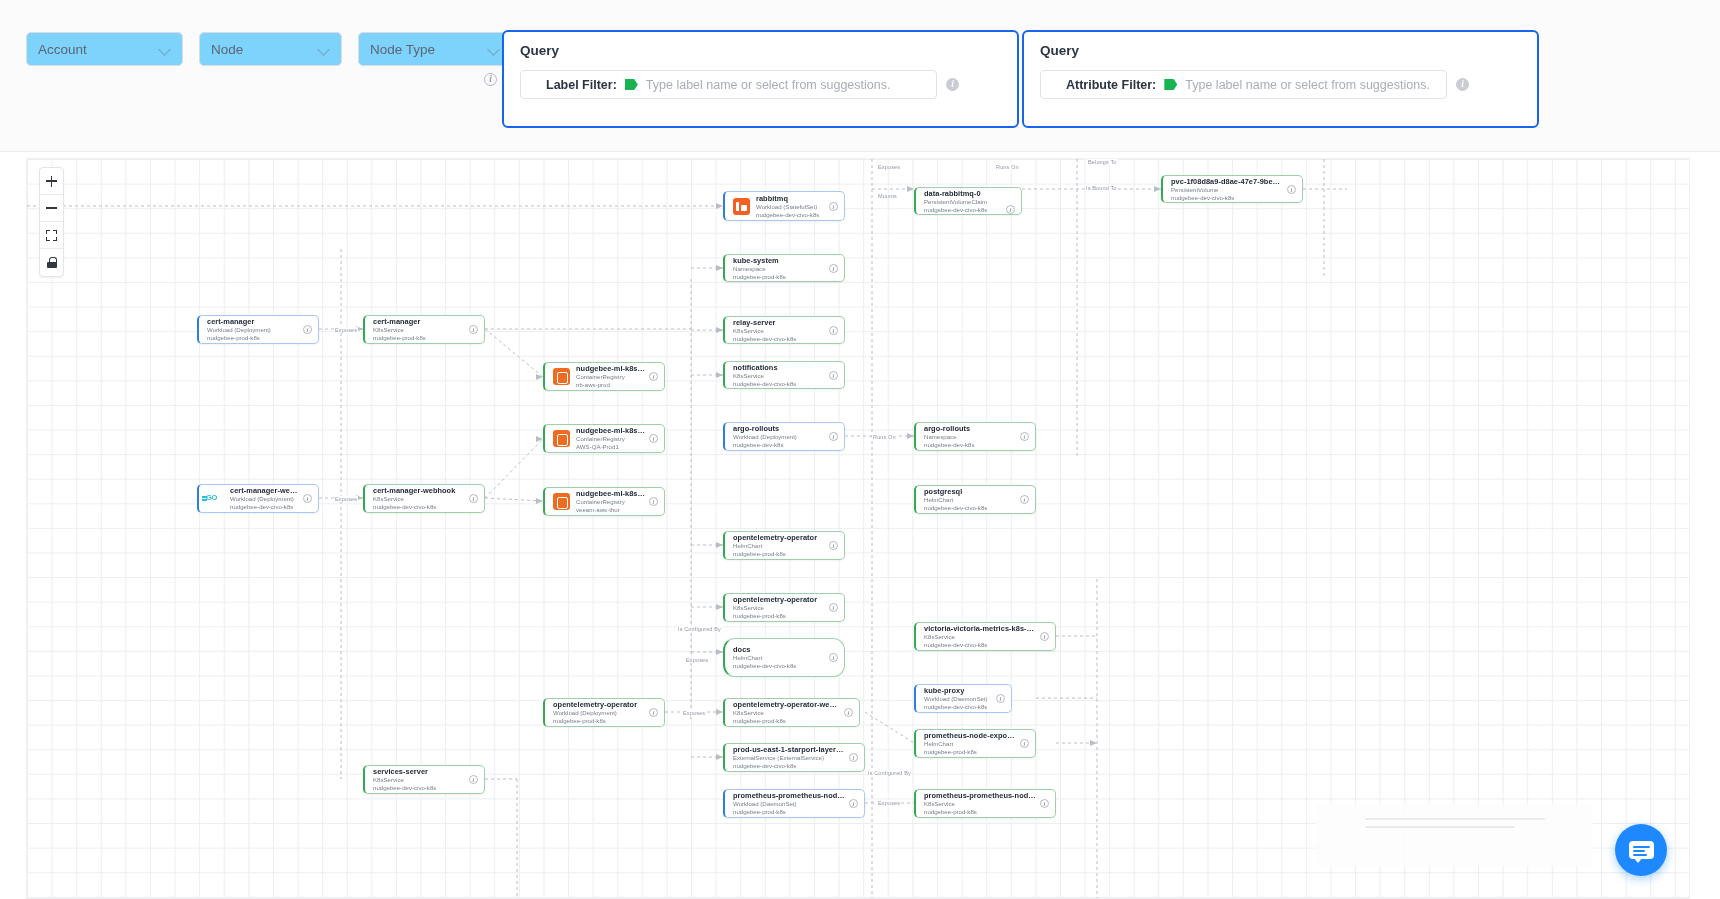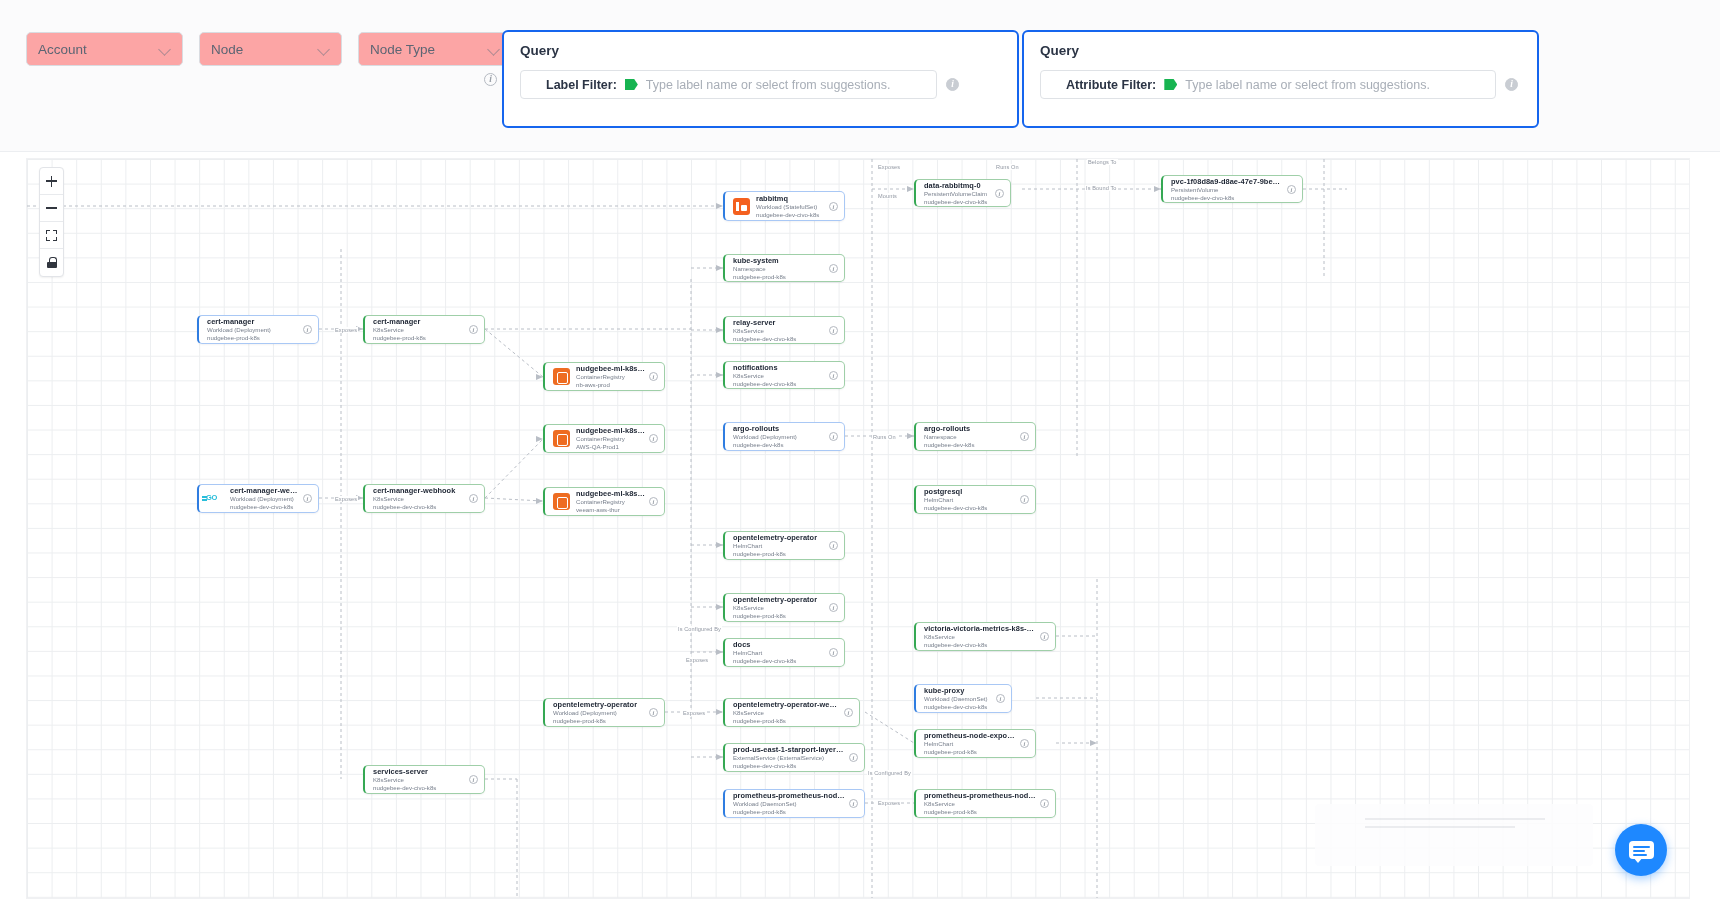--- a/index.html
+++ b/index.html
@@ -13,21 +13,21 @@
 
   
   .toolbar {
     position: absolute; top: 0; left: 0; width: 1720px; height: 152px;
     background: #fbfbfc;
     border-bottom: 1px solid #eceef1;
   }
   .select-row { position: absolute; top: 32px; left: 26px; display: flex; gap: 16px; }
   .select-box {
     width: 157px; height: 34px;
-    border: 1px solid #d9dce1; border-radius: 5px; background: #fca5a5;
+    border: 1px solid #d9dce1; border-radius: 5px; background: #7dd3fc;
     display: flex; align-items: center; padding: 0 11px;
     font-size: 13.5px; color: #5c6573;
   }
   .select-box .lbl { flex: 1; }
   .chev { width: 12px; height: 12px; position: relative; opacity: .55; }
   .chev::before {
     content:""; position:absolute; left:1px; top:2px; width:8px; height:8px;
     border-right:1.6px solid #6b7280; border-bottom:1.6px solid #6b7280;
     transform: rotate(45deg);
   }
@@ -240,21 +240,21 @@
           <span class="tag-chip"></span>
           <span class="filter-ph">Type label name or select from suggestions.</span>
         </div>
         <span class="info-dot solid">i</span>
       </div>
     </div>
 
     <div class="query-panel" id="query-panel-attribute">
       <div class="query-title">Query</div>
       <div class="filter-row">
-        <div class="filter-input" style="width:456px">
+        <div class="filter-input" style="width:407px">
           <span class="filter-label">Attribute Filter:</span>
           <span class="tag-chip"></span>
           <span class="filter-ph">Type label name or select from suggestions.</span>
         </div>
         <span class="info-dot solid">i</span>
       </div>
     </div>
   </div>
 
   <div class="canvas">
@@ -345,21 +345,21 @@
     <div id="node-layer">
         <div class="node blue" style="left: 696px; top: 32px; width: 122px; height: 30px;">
           <span class="node-icon rabbit"></span>
           <div class="node-text">
             <div class="node-title">rabbitmq</div>
             <div class="node-sub">Workload (StatefulSet)</div>
             <div class="node-sub">nudgebee-dev-civo-k8s</div>
           </div>
           <span class="node-info">i</span>
         </div>
-        <div class="node" style="left: 887px; top: 20px; width: 97px; height: 28px;">
+        <div class="node" style="left: 887px; top: 28px; width: 108px; height: 28px; align-items: flex-end;">
           <div class="node-text">
             <div class="node-title">data-rabbitmq-0</div>
             <div class="node-sub">PersistentVolumeClaim</div>
             <div class="node-sub">nudgebee-dev-civo-k8s</div>
           </div>
           <span class="node-info">i</span>
         </div>
         <div class="node" style="left: 1134px; top: 16px; width: 142px; height: 28px;">
           <div class="node-text">
             <div class="node-title">pvc-1f08d8a9-d8ae-47e7-9bec-8a...</div>
@@ -485,21 +485,21 @@
           <span class="node-info">i</span>
         </div>
         <div class="node" style="left: 696px; top: 434px; width: 122px; height: 29px;">
           <div class="node-text">
             <div class="node-title">opentelemetry-operator</div>
             <div class="node-sub">K8sService</div>
             <div class="node-sub">nudgebee-prod-k8s</div>
           </div>
           <span class="node-info">i</span>
         </div>
-        <div class="node" style="left: 696px; top: 479px; width: 122px; height: 29px;">
+        <div class="node" style="left: 696px; top: 479px; width: 122px; height: 39px; border-radius: 12px;">
           <div class="node-text">
             <div class="node-title">docs</div>
             <div class="node-sub">HelmChart</div>
             <div class="node-sub">nudgebee-dev-civo-k8s</div>
           </div>
           <span class="node-info">i</span>
         </div>
         <div class="node" style="left: 887px; top: 463px; width: 142px; height: 29px;">
           <div class="node-text">
             <div class="node-title">victoria-victoria-metrics-k8s-stack...</div>

